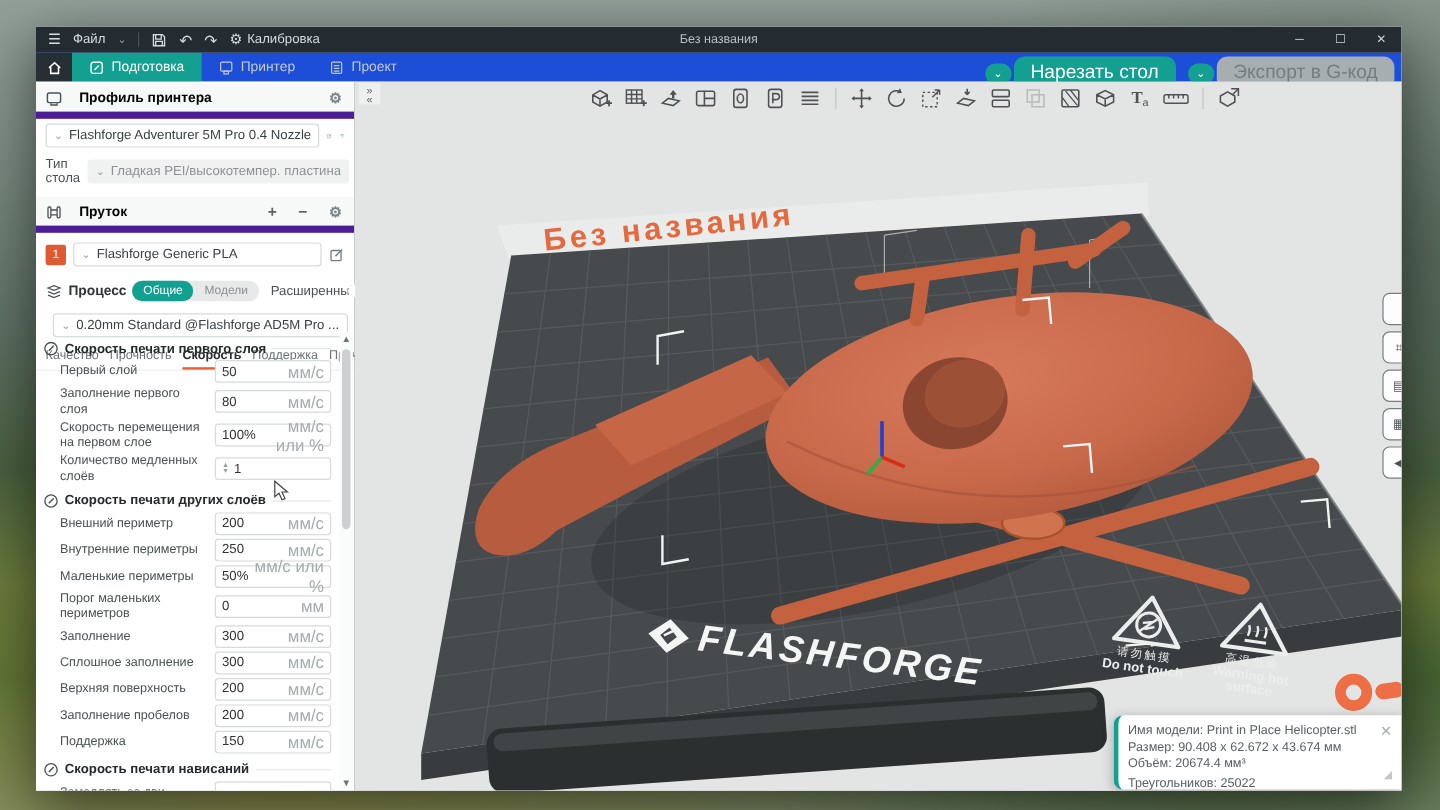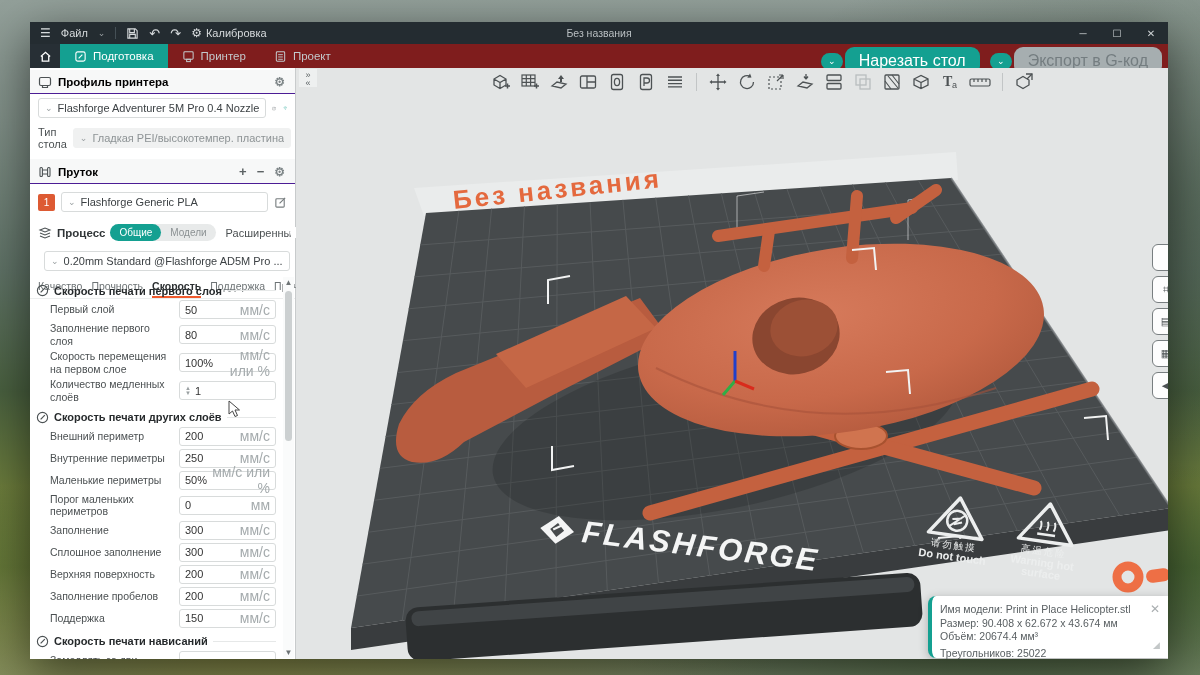--- a/index.html
+++ b/index.html
@@ -13,34 +13,34 @@
   }
   .window { position:absolute; left:30px; top:22px; width:1138px; height:637px; background:#e3e5e5; box-shadow:0 14px 46px rgba(0,0,0,.55); overflow:hidden; }
   
   .titlebar { position:absolute; left:0; top:0; width:100%; height:22px; background:#242c31; display:flex; align-items:center; color:#d7dbdd; font-size:11px; }
   .titlebar .tgrp { display:flex; align-items:center; gap:10px; padding:0 10px; }
   .tsep { width:1px; height:12px; background:#455056; }
   .title-center { position:absolute; left:0; right:0; text-align:center; font-size:10.5px; color:#b9bfc2; pointer-events:none; }
   .winbtns { position:absolute; right:0; top:0; height:22px; display:flex; }
   .winbtn { width:34px; height:22px; display:flex; align-items:center; justify-content:center; color:#cfd4d6; font-size:10px; }
   
-  .tabbar { position:absolute; left:0; top:22px; width:100%; height:24px; background:#7f1d1d; display:flex; align-items:stretch; }
+  .tabbar { position:absolute; left:0; top:22px; width:100%; height:24px; background:#1d4ed8; display:flex; align-items:stretch; }
   .homebtn { width:30px; background:#272f35; display:flex; align-items:center; justify-content:center; }
   .tab { display:flex; align-items:center; gap:6px; padding:0 14px; color:#c3c9cc; font-size:11.5px; }
   .tab.active { background:#14a091; color:#fff; }
   .actionbar { position:absolute; right:6px; top:25px; display:flex; align-items:center; gap:10px; }
   .pillgrp { display:flex; align-items:center; gap:2px; }
   .chevpill { width:22px; height:17px; border-radius:9px; background:#14a091; color:#fff; font-size:9px; display:flex; align-items:center; justify-content:center; }
   .actbtn { height:28px; border-radius:9px; padding:0 14px; font-size:16px; display:flex; align-items:center; }
   .actbtn.slice { background:#14a091; color:#fff; }
   .actbtn.export { background:#a6aeb0; color:#747d80; }
   
   .main { position:absolute; left:0; top:46px; width:1138px; height:591px; }
   .sidebar { position:absolute; left:0; top:0; width:266px; height:591px; background:#fff; border-right:1px solid #c8cbcc; }
-  .sechead { display:flex; align-items:center; gap:6px; padding:5px 10px 4px 8px; background:#f7f8f8; border-bottom:1px solid #4c1d95; font-size:11.5px; font-weight:bold; color:#30353
+  .sechead { display:flex; align-items:center; gap:14px; padding:5px 10px 4px 8px; background:#f7f8f8; border-bottom:6px solid #4c1d95; font-size:11.5px; font-weight:bold; color:#30353
 7; }
   .sechead .sp { flex:1; }
   .ico12 { width:14px; height:14px; flex:0 0 auto; }
   .gear { color:#7c8486; font-size:12px; line-height:1; }
   .srow { display:flex; align-items:center; gap:6px; padding:4px 8px; }
   .drop { flex:1; display:flex; align-items:center; gap:5px; height:20px; border:1px solid #d8dbdb; border-radius:3px; background:#fff; padding:0 6px; font-size:11px; color:#3c4144; }
   .drop .chev { color:#9aa0a2; font-size:9px; }
   .drop.gray { background:#f0f1f1; border-color:#f0f1f1; color:#8d9395; }
   .lbl { font-size:11px; color:#4b5052; }
   .badge1 { width:17px; height:17px; background:#dd5a33; color:#fff; font-size:10px; border-radius:2px; display:flex; align-items:center; justify-content:center; }

